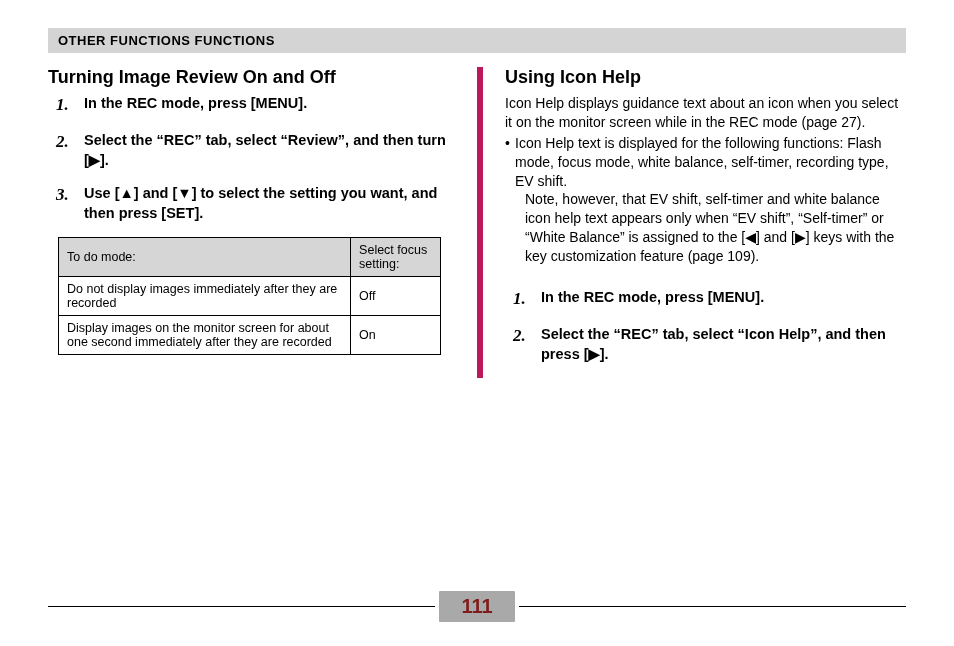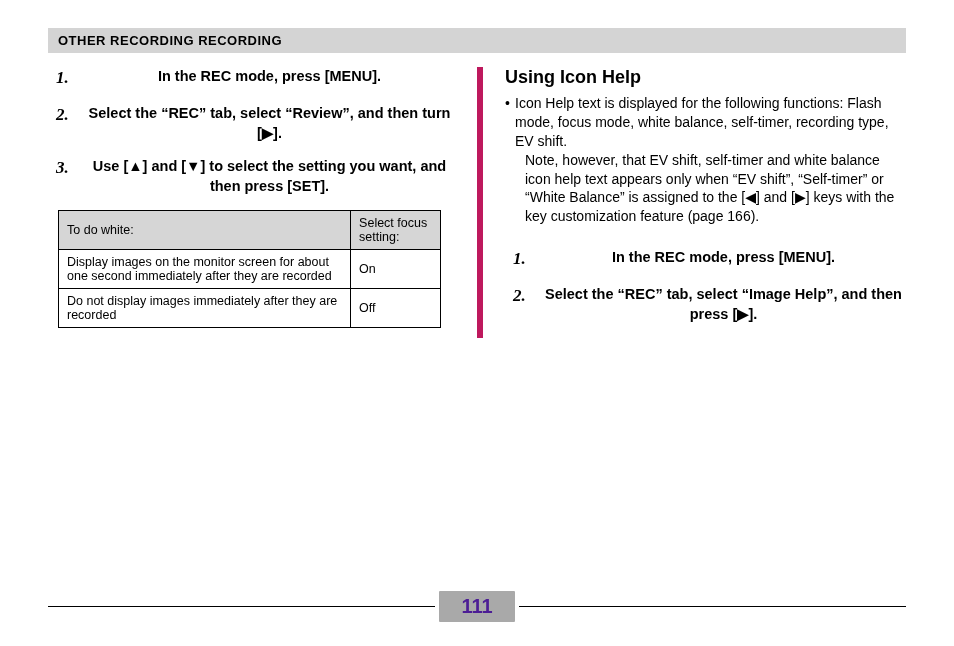--- a/index.html
+++ b/index.html
@@ -66,21 +66,20 @@
   ol.steps li .num {
     width: 28px;
     flex: 0 0 28px;
     font-size: 17px;
     font-style: italic;
     font-family: Georgia, "Times New Roman", serif;
     font-weight: bold;
   }
   ol.steps li .text {
     flex: 1;
-    text-align: center;
   }
   table.settings {
     border-collapse: collapse;
     width: 94%;
     margin-left: 10px;
     font-size: 12.5px;
     border: 1px solid #000;
   }
   table.settings th, table.settings td {
     border: 1px solid #000;
@@ -119,90 +118,92 @@
   .footer-line {
     display: flex;
     align-items: center;
   }
   .footer-line .rule {
     flex: 1;
     border-top: 1px solid #000;
   }
   .page-num {
     background: #a9a9a9;
-    color: #4c1d95;
+    color: #7f1d1d;
     font-weight: bold;
     font-size: 20px;
     padding: 4px 22px;
     margin: 0 4px;
     border-radius: 1px;
   }
 </style>
 </head>
 <body>
 
 <div class="page">
 
-  <div class="chapter-bar">OTHER RECORDING RECORDING</div>
+  <div class="chapter-bar">OTHER FUNCTIONS FUNCTIONS</div>
 
   <div class="columns">
 
     <div class="col col-left">
+      <h2 class="section">Turning Image Review On and Off</h2>
 
       <ol class="steps">
         <li>
           <span class="num">1.</span>
           <span class="text">In the REC mode, press [MENU].</span>
         </li>
         <li>
           <span class="num">2.</span>
           <span class="text">Select the “REC” tab, select “Review”, and then turn [▶].</span>
         </li>
         <li>
           <span class="num">3.</span>
           <span class="text">Use [▲] and [▼] to select the setting you want, and then press [SET].</span>
         </li>
       </ol>
 
       <table class="settings">
         <thead>
           <tr>
-            <th>To do white:</th>
+            <th>To do mode:</th>
             <th>Select focus setting:</th>
           </tr>
         </thead>
         <tbody>
           <tr>
+            <td>Do not display images immediately after they are recorded</td>
+            <td>Off</td>
+          </tr>
+          <tr>
             <td>Display images on the monitor screen for about one second immediately after they are recorded</td>
             <td>On</td>
-          </tr>
-          <tr>
-            <td>Do not display images immediately after they are recorded</td>
-            <td>Off</td>
           </tr>
         </tbody>
       </table>
     </div>
 
     <div class="col col-right">
       <h2 class="section">Using Icon Help</h2>
+      <p class="intro" style="margin-bottom:2px">Icon Help displays guidance text about an icon when you select it on the monitor screen while in the REC mode (page 27).</p>
 
       <div class="bullets">
         <div class="bullet">Icon Help text is displayed for the following functions: Flash mode, focus mode, white balance, self-timer, recording type, EV shift.</div>
-        <div class="subnote">Note, however, that EV shift, self-timer and white balance icon help text appears only when “EV shift”, “Self-timer” or “White Balance” is assigned to the [◀] and [▶] keys with the key customization feature (page 166).</div>
+        <div class="subnote">Note, however, that EV shift, self-timer and white balance icon help text appears only when “EV shift”, “Self-timer” or “White Balance” is assigned to the [◀] and [▶] keys with the key customization feature (page 109).</div>
       </div>
 
       <ol class="steps">
         <li>
           <span class="num">1.</span>
           <span class="text">In the REC mode, press [MENU].</span>
         </li>
         <li>
           <span class="num">2.</span>
-          <span class="text">Select the “REC” tab, select “Image Help”, and then press [▶].</span>
+          <span class="text">Select the “REC” tab, select “Icon Help”, and then press [▶].</span>
         </li>
       </ol>
     </div>
 
   </div>
 
   <div class="footer">
     <div class="footer-line">
       <div class="rule"></div>
       <div class="page-num">111</div>

